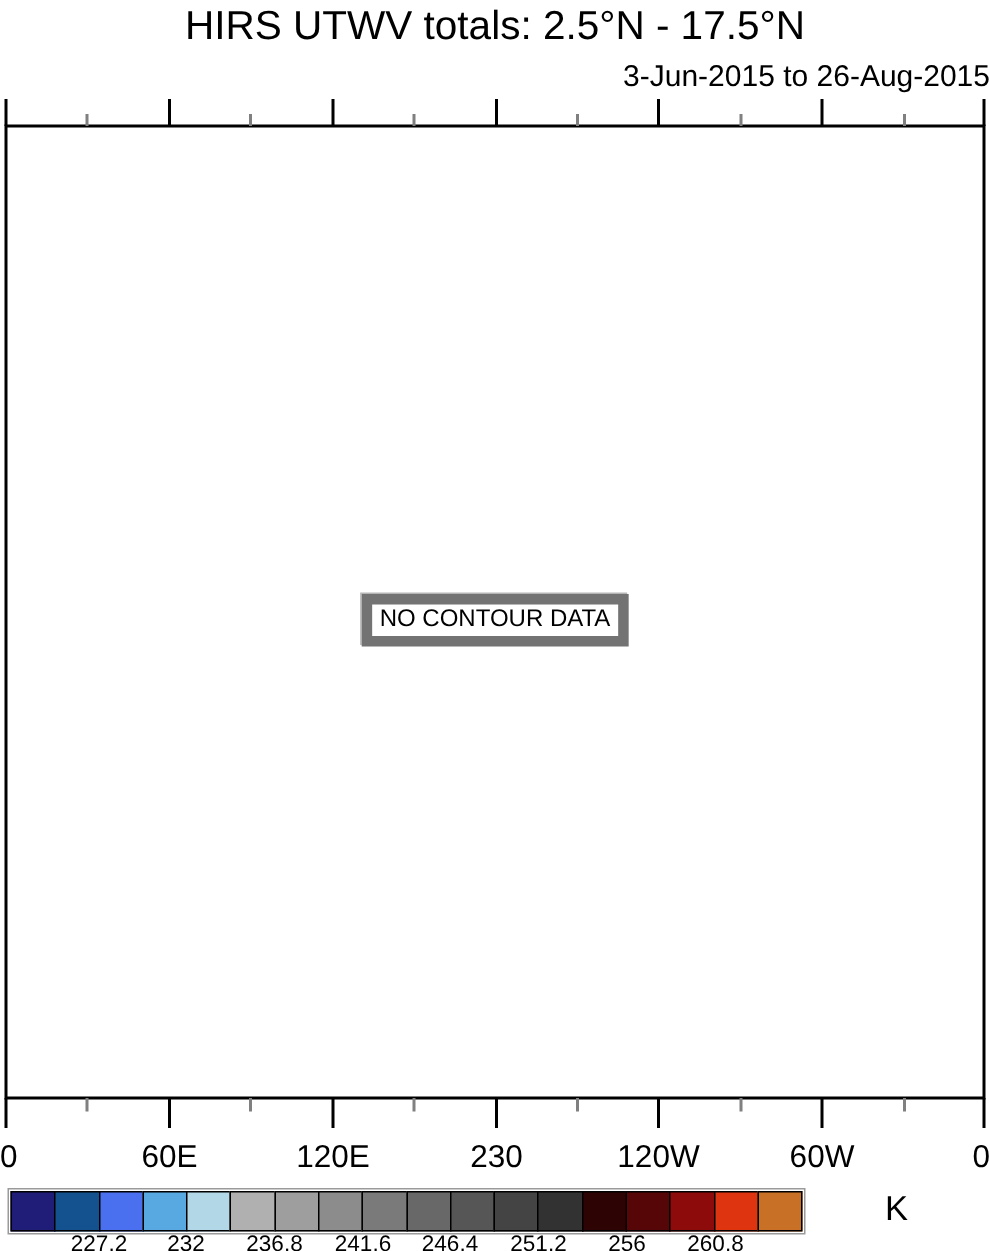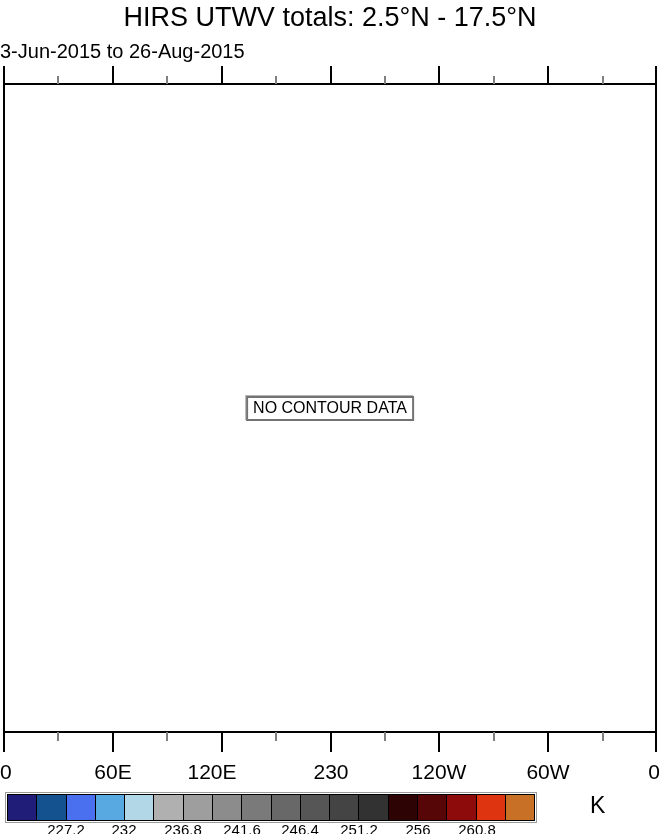--- a/index.html
+++ b/index.html
@@ -6,42 +6,42 @@
   body{
     width:660px;height:834px;position:relative;overflow:hidden;
     background:#ffffff;color:#000;
     font-family:"Liberation Sans","DejaVu Sans",sans-serif;
   }
   .title{
     position:absolute;left:0;top:2px;width:660px;text-align:center;
     font-size:27px;font-weight:400;letter-spacing:0px;
   }
   .subtitle{
-    position:absolute;left:0;top:40px;width:660px;text-align:left;
+    position:absolute;left:0;top:40px;width:660px;text-align:right;
     font-size:20px;font-weight:400;
   }
   .plot-box{
     position:absolute;left:3px;top:83px;width:654px;height:650px;
     border:2px solid #000;box-sizing:border-box;background:#fff;
   }
   .tick{position:absolute;width:2px;background:#000;}
   .tick.minor{background:#808080;}
   .tick.top-major{top:66px;height:18px;}
   .tick.top-minor{top:76px;height:8px;}
   .tick.bot-major{top:732px;height:20px;}
   .tick.bot-minor{top:732px;height:9px;}
   .xlabel{
     position:absolute;top:760px;font-size:21px;white-space:nowrap;
     transform:translateX(-50%);
   }
   .xlabel.edge-left{transform:none;}
   .xlabel.edge-right{transform:translateX(-100%);}
   .nodata-box{
     position:absolute;left:330px;top:396px;transform:translateX(-50%);
-    border:2px solid #737373;background:#fff;padding:1px 5px 2px 5px;
+    border:7px solid #737373;background:#fff;padding:1px 5px 2px 5px;
     font-size:16px;white-space:nowrap;box-shadow:-1px -1px 0 #b5b5b5;
   }
   .colorbar{
     position:absolute;left:7px;top:794px;width:528px;height:27px;
     display:flex;outline:1px solid #9a9a9a;outline-offset:1px;
   }
   .cb-cell{
     flex:1 1 0;border:1px solid #000;margin-left:-1px;
   }
   .cb-cell:first-child{margin-left:0;}
@@ -86,21 +86,21 @@
 
 <div class="tick minor bot-minor" style="left:57px"></div>
 <div class="tick minor bot-minor" style="left:166px"></div>
 <div class="tick minor bot-minor" style="left:275px"></div>
 <div class="tick minor bot-minor" style="left:384px"></div>
 <div class="tick minor bot-minor" style="left:493px"></div>
 <div class="tick minor bot-minor" style="left:602px"></div>
 
 <span class="xlabel edge-left" style="left:0px">0</span>
 <span class="xlabel" style="left:113px">60E</span>
-<span class="xlabel" style="left:212px">120E</span>
+<span class="xlabel" style="left:222px">120E</span>
 <span class="xlabel" style="left:331px">230</span>
 <span class="xlabel" style="left:439px">120W</span>
 <span class="xlabel" style="left:548px">60W</span>
 <span class="xlabel edge-right" style="left:660px">0</span>
 
 <div class="nodata-box">NO CONTOUR DATA</div>
 
 <div class="colorbar">
   <div class="cb-cell" style="background-color: rgb(32, 29, 120);"></div>
   <div class="cb-cell" style="background-color: rgb(20, 82, 143);"></div>

